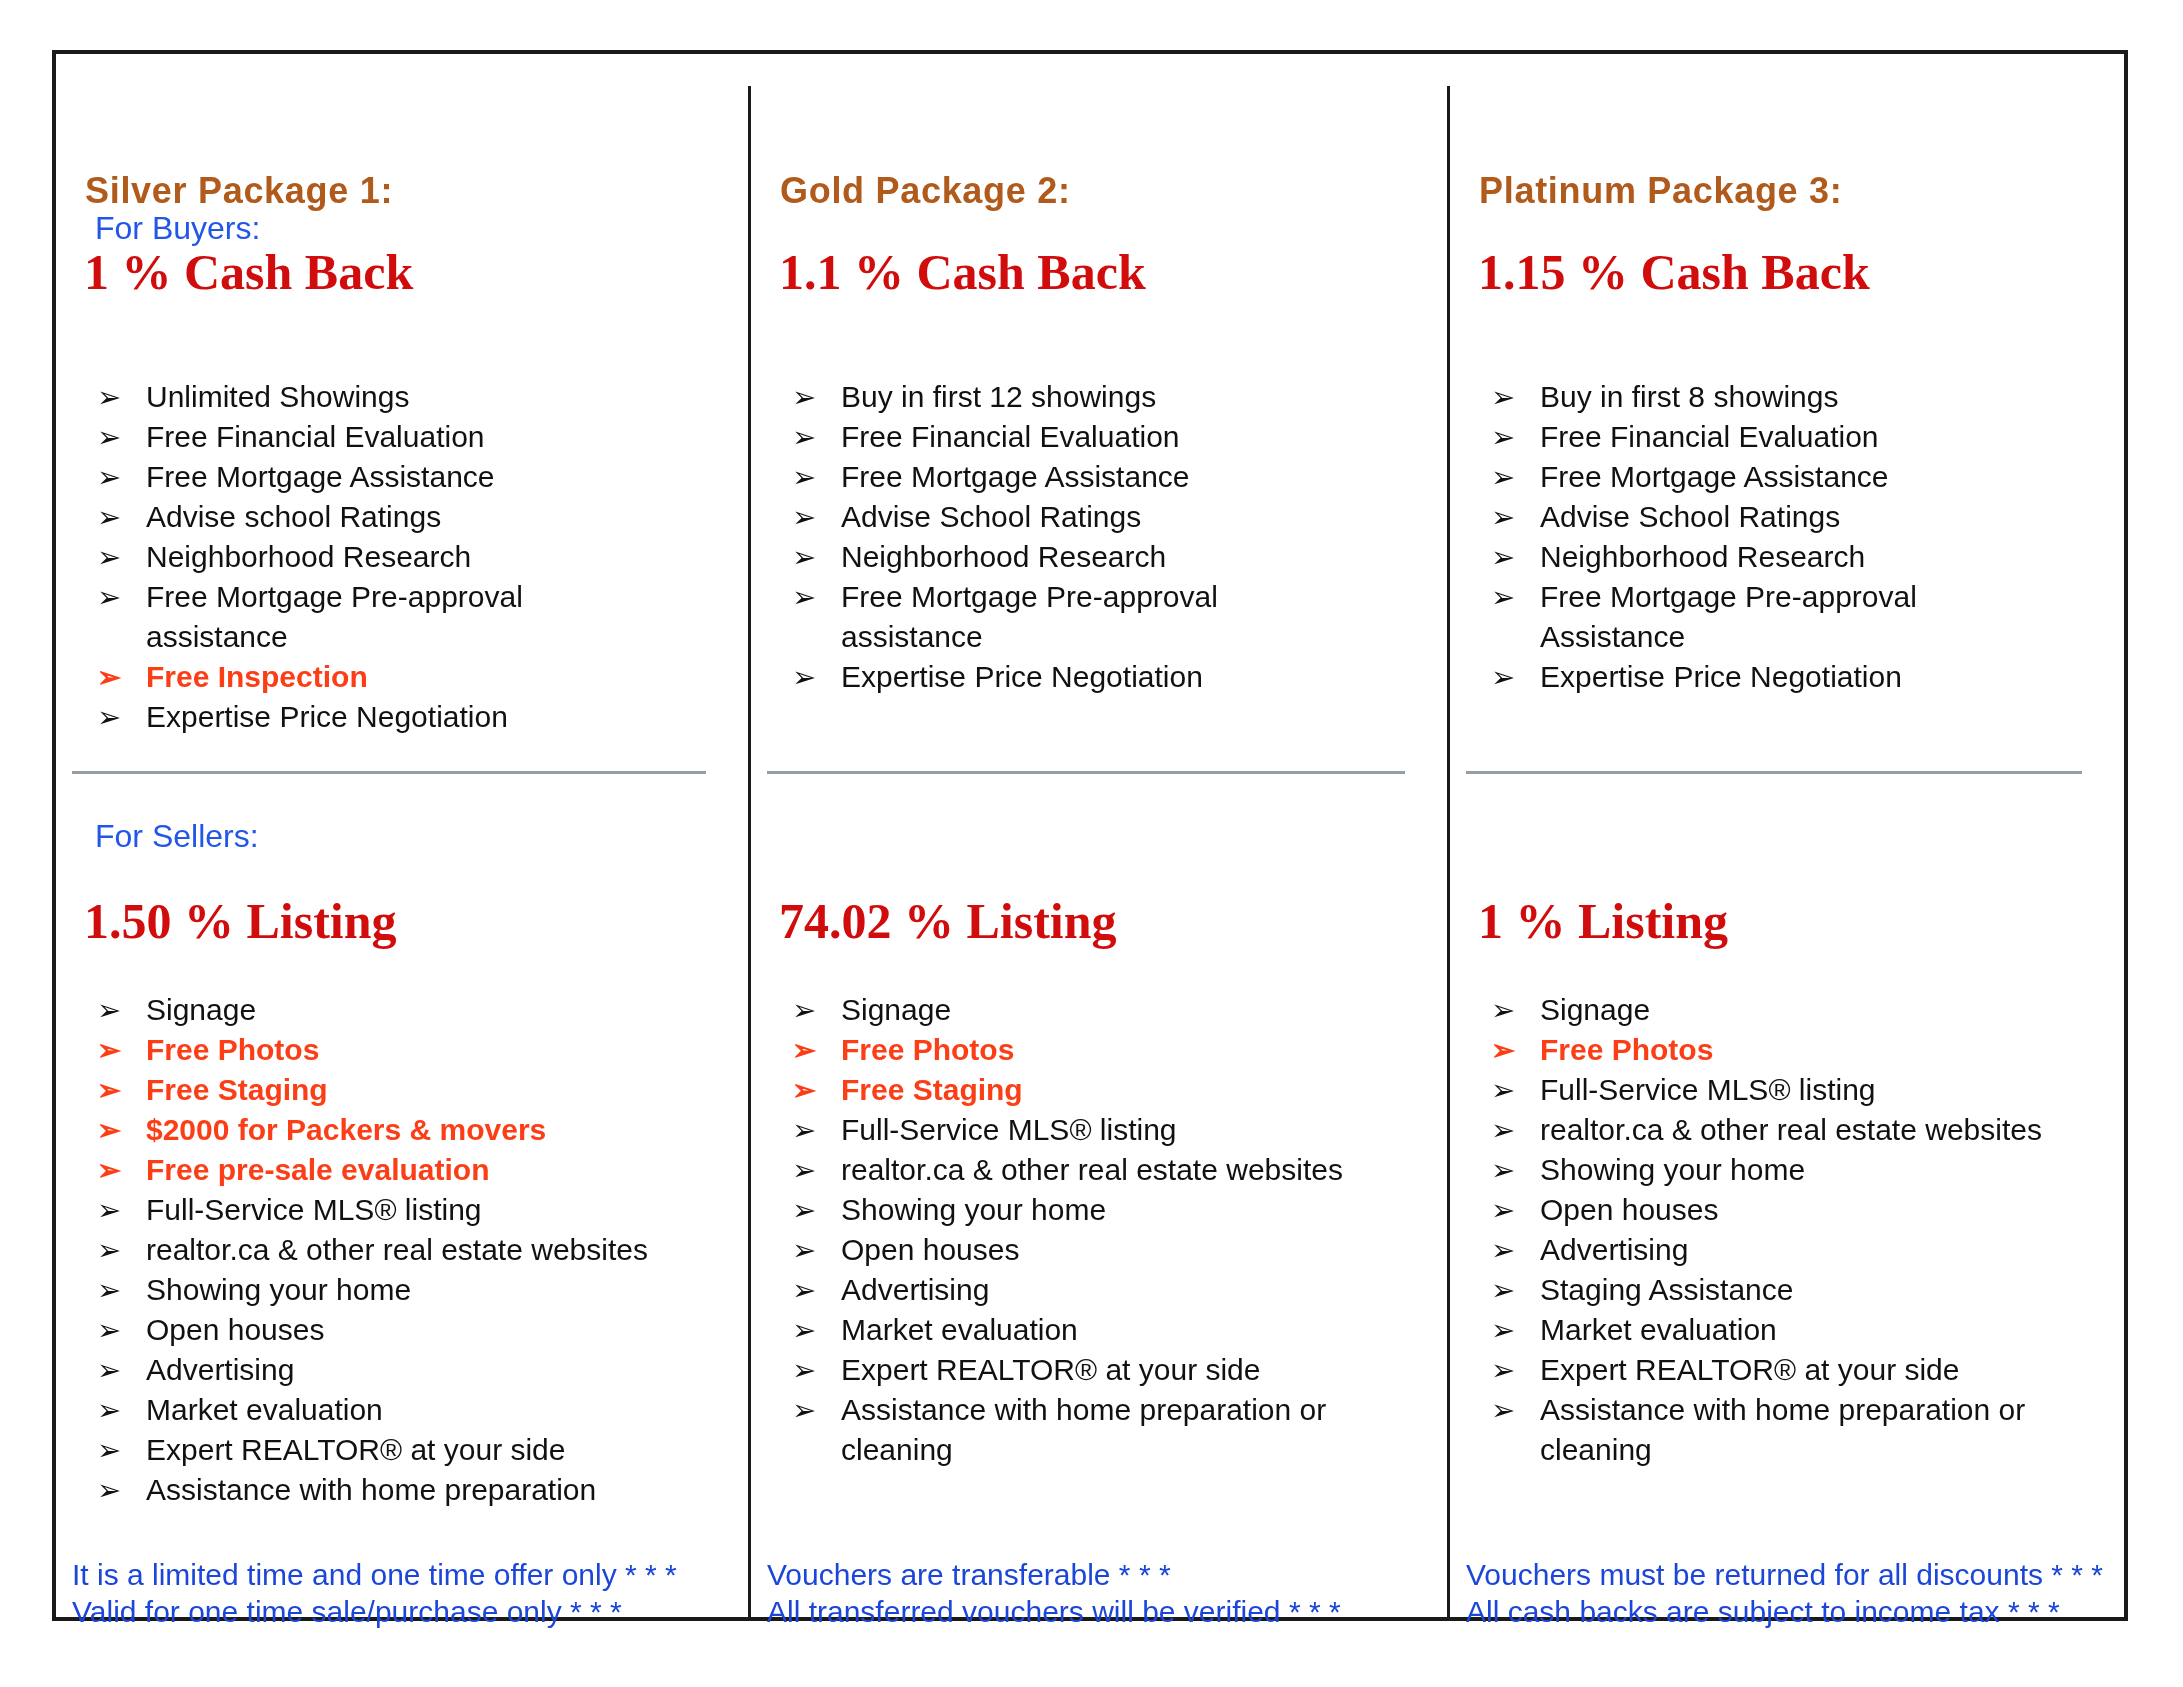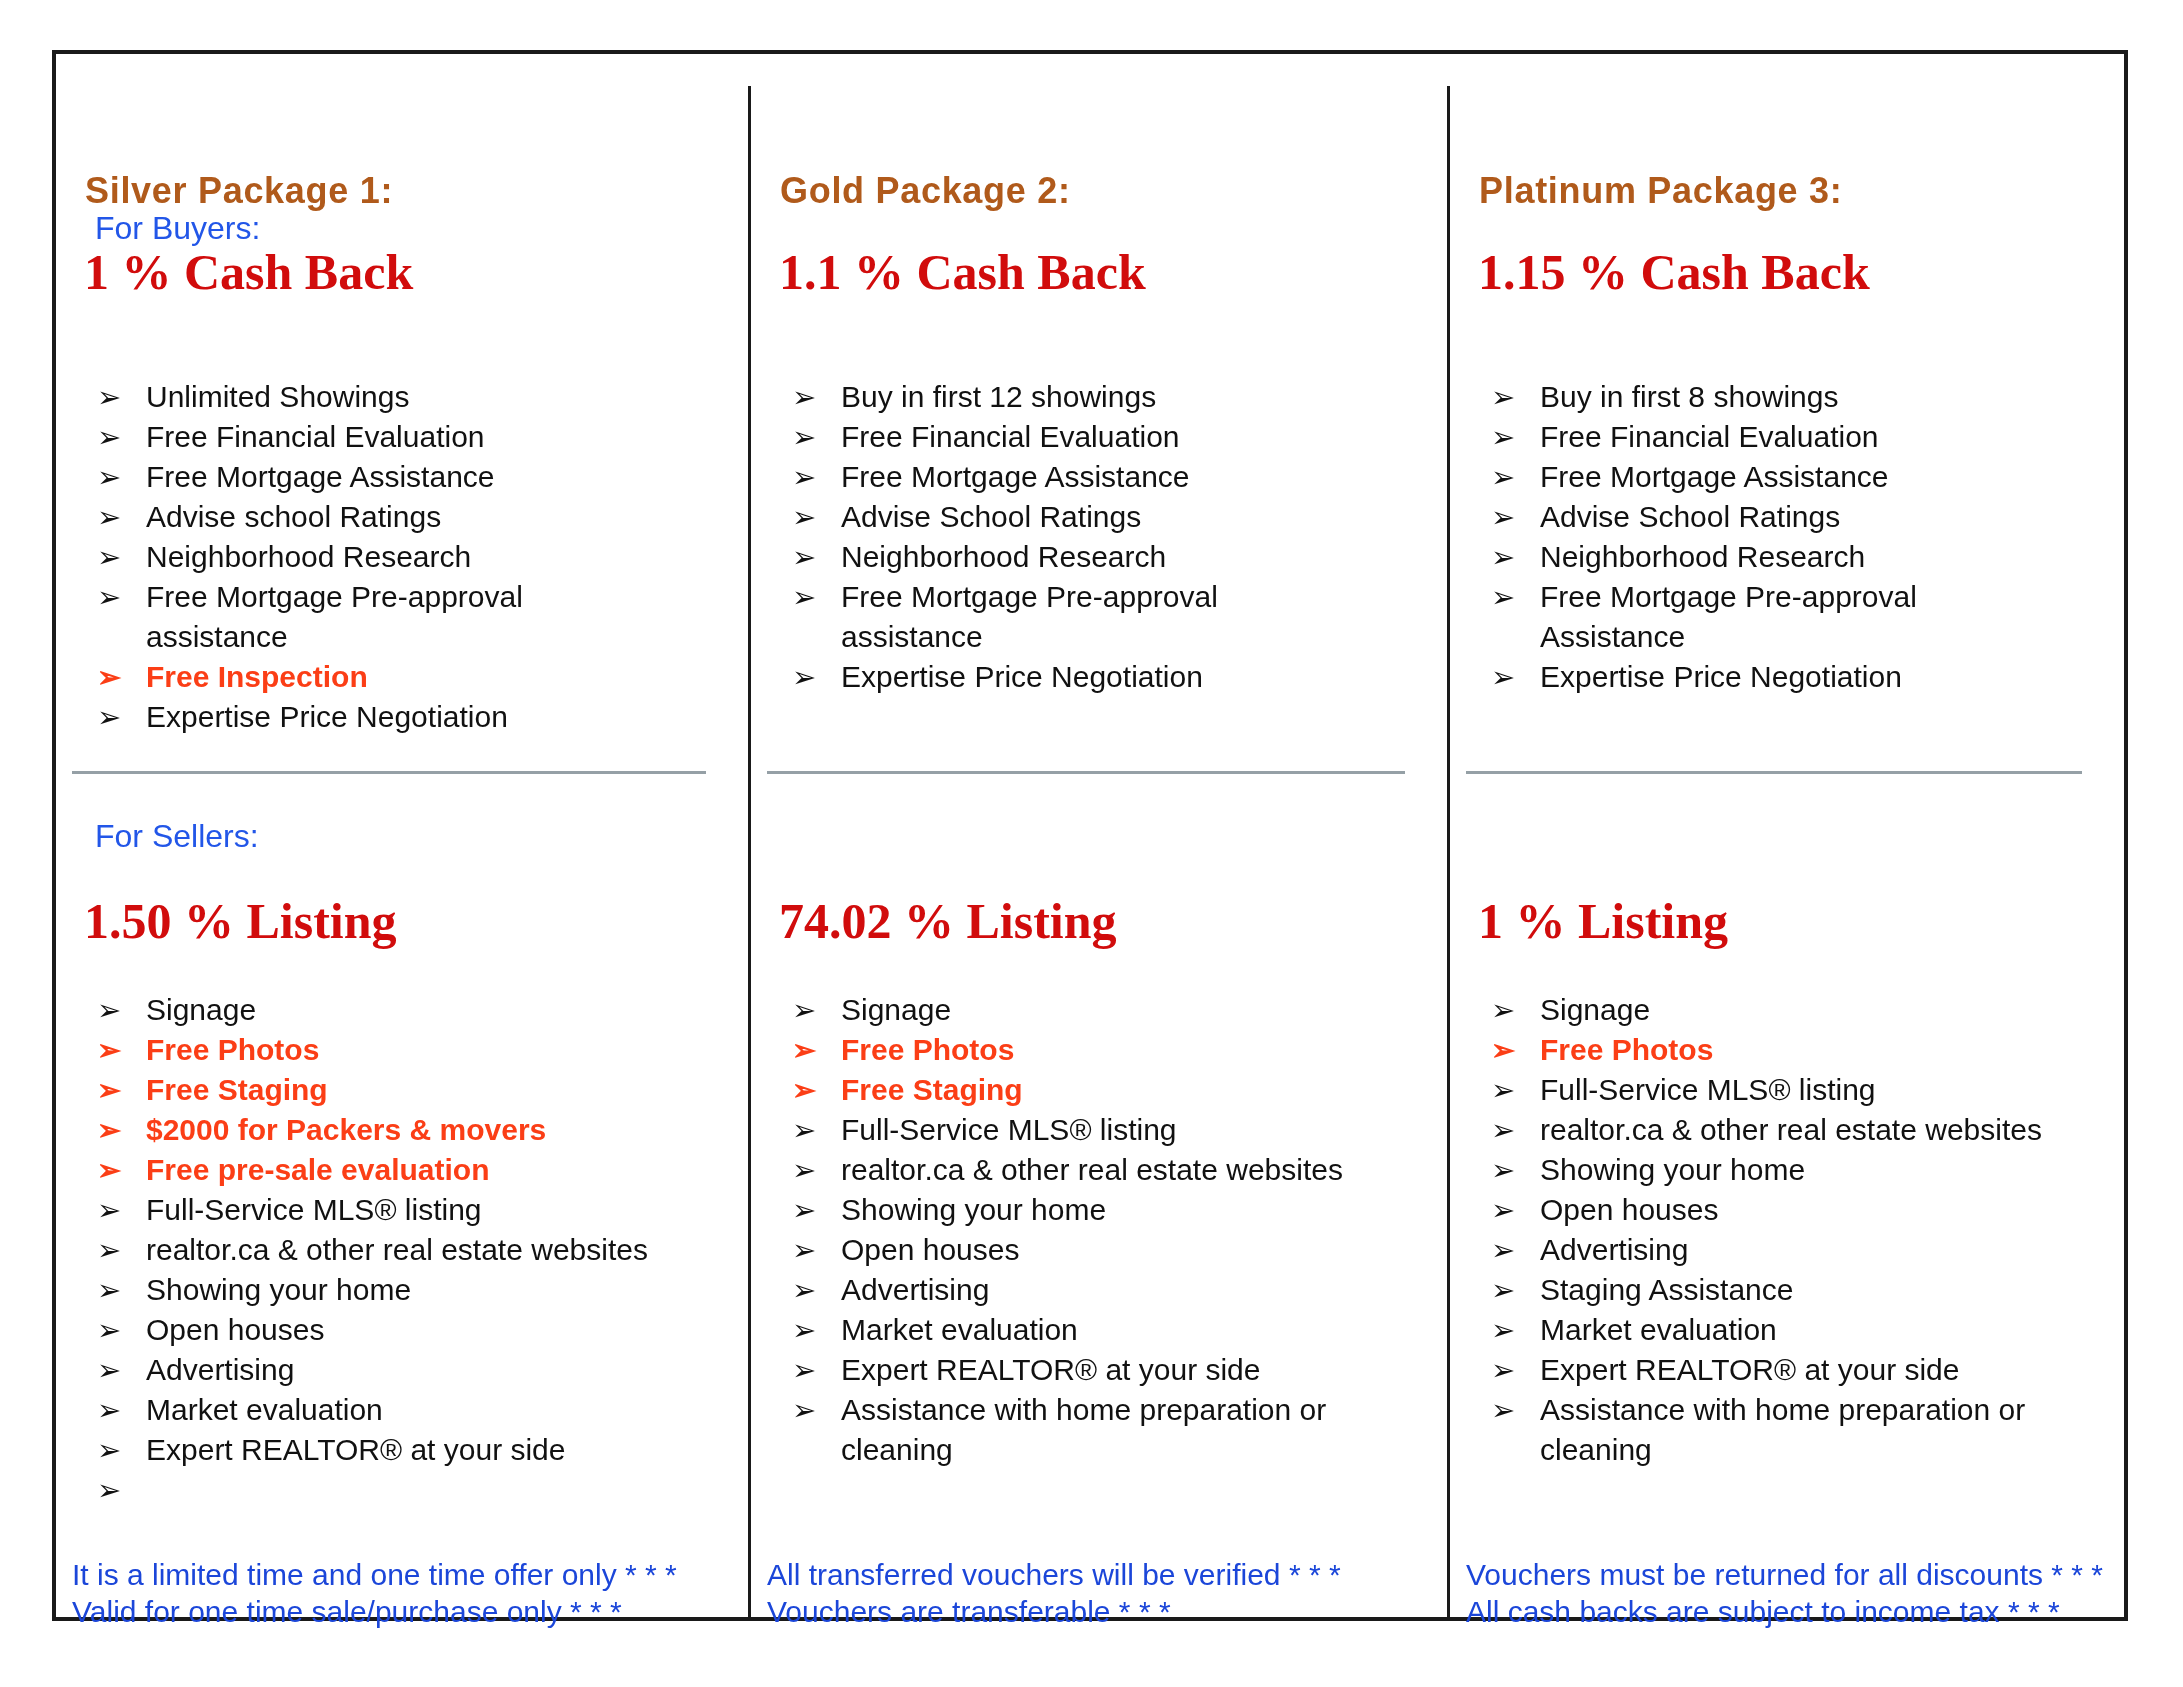--- a/index.html
+++ b/index.html
@@ -204,20 +204,23 @@
           </span>
         </li>
         <li class="item">
           <span class="arr">➢</span>
           <span class="txt">
             <div>Expert REALTOR® at your side</div>
           </span>
         </li>
         <li class="item">
           <span class="arr">➢</span>
+          <span class="txt">
+            <div>Assistance with home preparation</div>
+          </span>
         </li>
       </ul>
       <div class="footer">
         <div>It is a limited time and one time offer only * * *</div>
         <div>Valid for one time sale/purchase only * * *</div>
       </div>
     </section>
     <section class="col">
       <h2 class="pkg-title">Gold Package 2:</h2>
       <div class="rate cashback">1.1 % Cash Back</div>
@@ -331,22 +334,22 @@
         </li>
         <li class="item">
           <span class="arr">➢</span>
           <span class="txt">
             <div>Assistance with home preparation or</div>
             <div>cleaning</div>
           </span>
         </li>
       </ul>
       <div class="footer">
+        <div>Vouchers are transferable * *  *</div>
         <div>All transferred vouchers will be verified * * *</div>
-        <div>Vouchers are transferable * *  *</div>
       </div>
     </section>
     <section class="col">
       <h2 class="pkg-title">Platinum Package 3:</h2>
       <div class="rate cashback">1.15 % Cash Back</div>
       <ul class="items buyers">
         <li class="item">
           <span class="arr">➢</span>
           <span class="txt">
             <div>Buy in first 8 showings</div>

